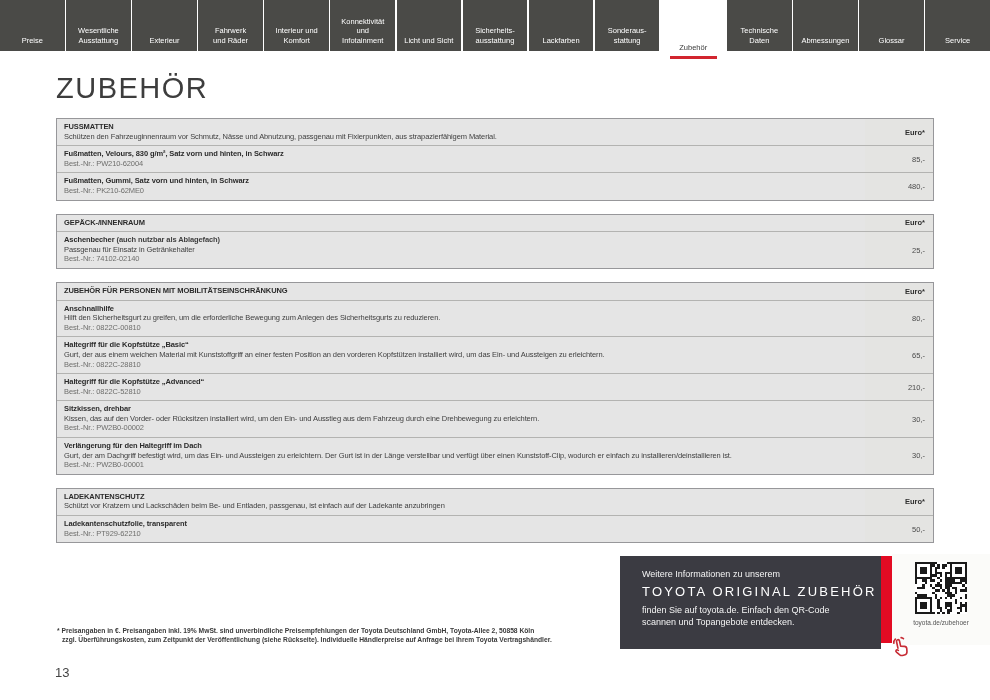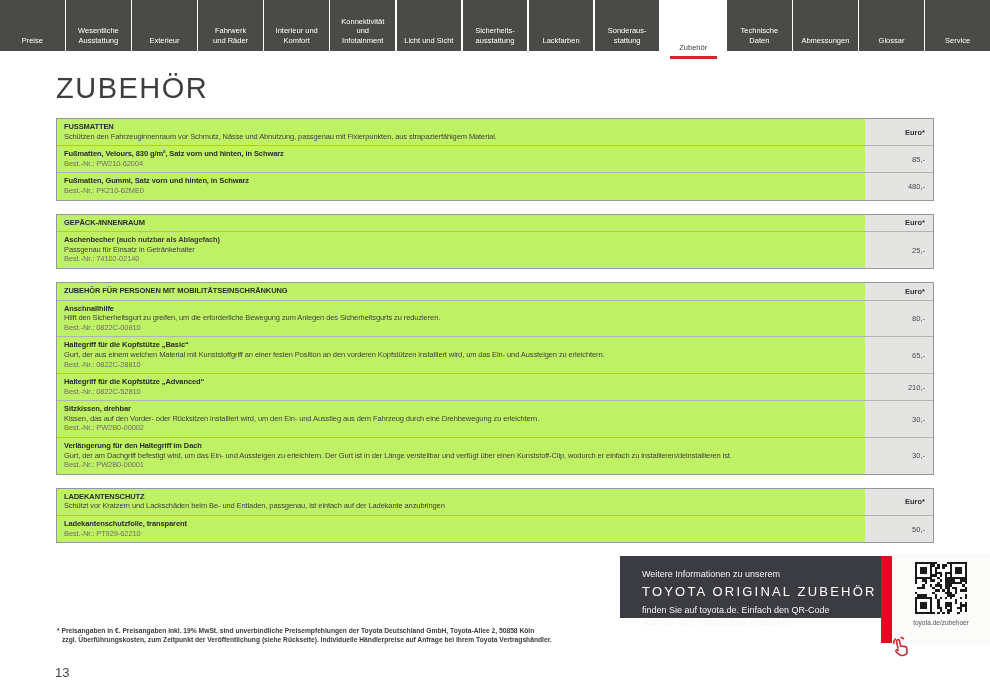--- a/index.html
+++ b/index.html
@@ -20,21 +20,21 @@
   .tab.active{background:#fff;color:#3a3a3a;height:52px;position:relative}
   .tab.active::after{
     content:"";position:absolute;left:9px;right:9px;bottom:-1px;height:3px;background:#d2252f;
   }
   
   .content{margin:0 56px}
   .page-title{
     font-size:29px;font-weight:400;color:#3d3d3d;letter-spacing:1.5px;
     margin:14px 0 13px 0;
   }
-  .tbl{border:1px solid #97979a;margin-bottom:13px;background:#bef264}
+  .tbl{border:1px solid #97979a;margin-bottom:13px;background:#e5e5e5}
   .trow{display:flex;align-items:stretch;border-top:1px solid #b3b3b1}
   .trow:first-child{border-top:none}
   .cell-main{
     flex:1 1 auto;padding:3px 8px 4px 7px;
     font-size:7.5px;line-height:9.6px;letter-spacing:-0.1px;
   }
   .cell-price{
     flex:0 0 60px;background:#e4e4e2;display:flex;align-items:center;
     justify-content:flex-end;padding-right:8px;font-size:7.5px;color:#4a4a4a;
   }
@@ -48,21 +48,21 @@
   .row-order{color:#6e6e6c}
   
   .footnote{
     position:absolute;left:57px;top:626px;width:565px;
     font-size:6.7px;line-height:9.3px;font-weight:bold;color:#3a3a3a;
   }
   .footnote .fn2{padding-left:5px}
   .pagenum{position:absolute;left:55px;top:665px;font-size:13px;color:#444}
   
   .promo{
-    position:absolute;left:620px;top:556px;width:261px;height:62px;
+    position:absolute;left:620px;top:556px;width:261px;height:93px;
     background:#3b3b42;color:#f4f4f4;padding:13px 0 0 22px;box-sizing:border-box;
   }
   .promo-intro{font-size:9px;margin-bottom:5px}
   .promo-title{font-size:13px;letter-spacing:2.2px;margin-bottom:5px;white-space:nowrap;font-weight:400;color:#fff}
   .promo-body{font-size:9px;line-height:12px;width:214px}
   .redstripe{position:absolute;left:881px;top:556px;width:11px;height:87px;background:#e30b23}
   .qrpanel{
     position:absolute;left:892px;top:554px;width:98px;height:91px;
     background:#fbfbf9;text-align:center;padding-top:8px;box-sizing:border-box;
   }

